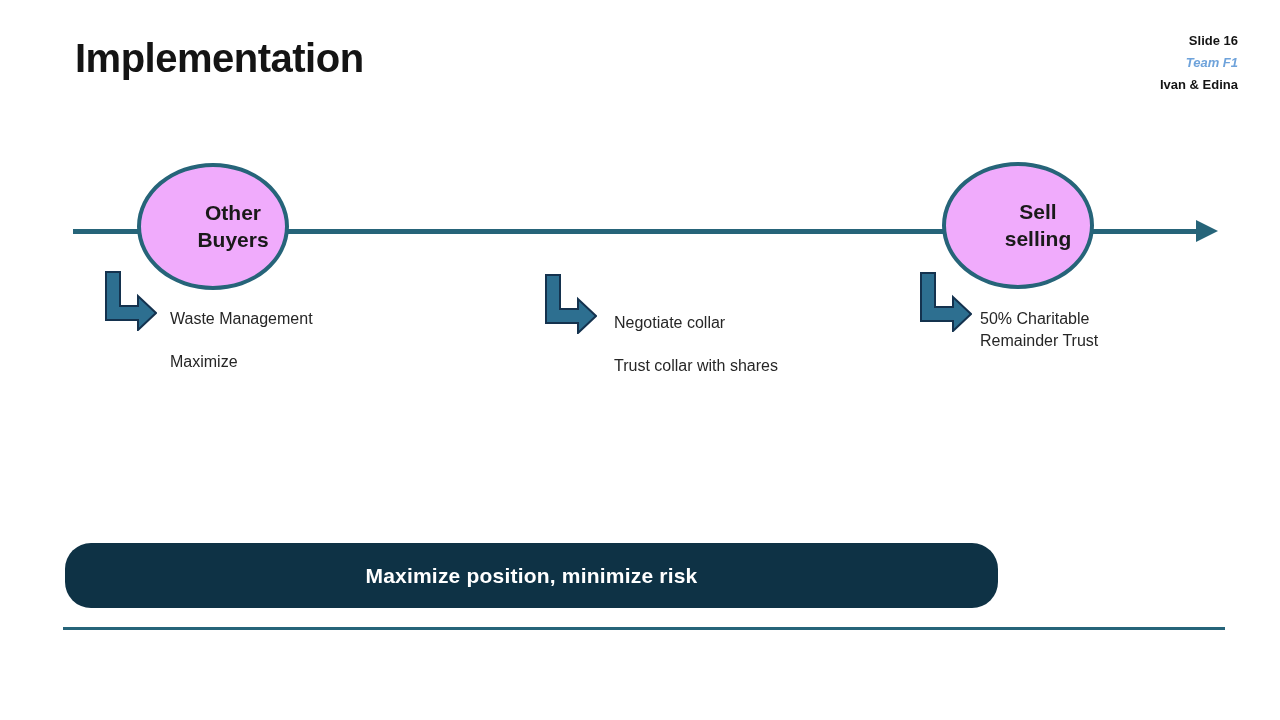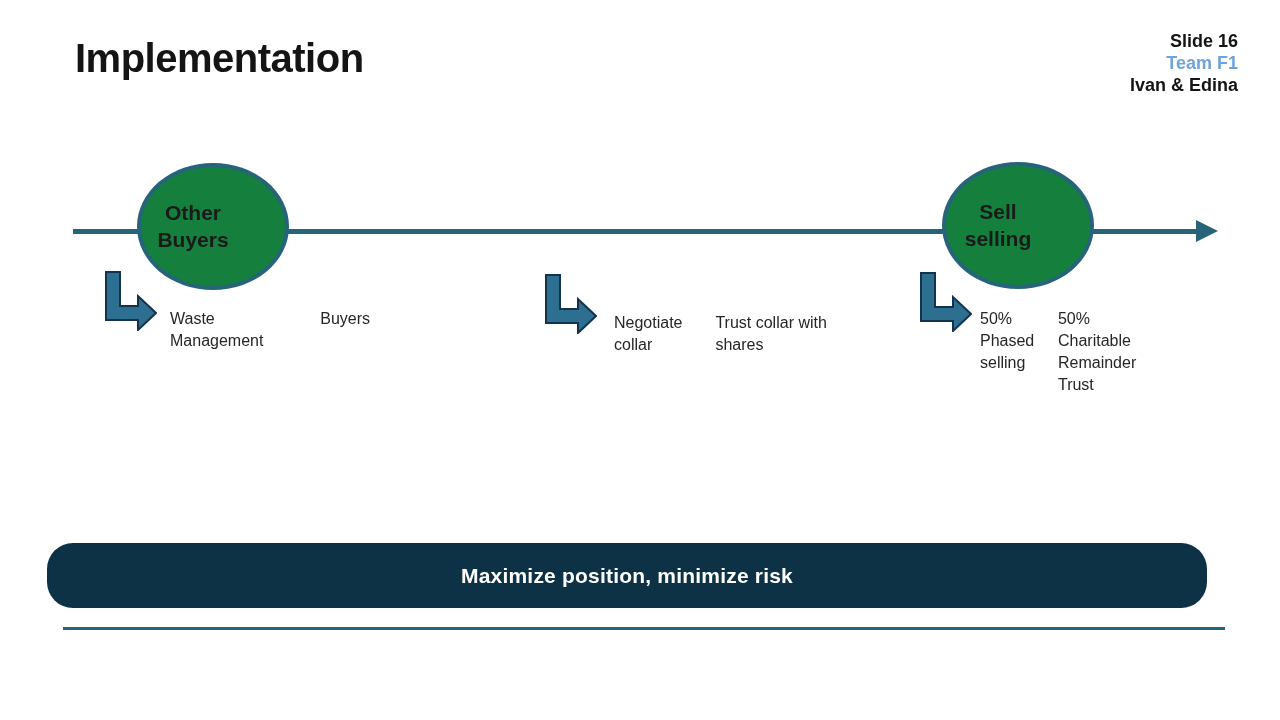--- a/index.html
+++ b/index.html
@@ -22,66 +22,66 @@
   .slide{position:absolute;inset:0;background:#fff;}
 
   
   .title{
     position:absolute;left:75px;top:36px;
     font-size:40px;font-weight:600;color:#141414;
     letter-spacing:-0.5px;
   }
   .meta{
     position:absolute;right:42px;top:30px;
-    text-align:right;font-size:18px;font-weight:600;
+    text-align:right;font-size:13px;font-weight:600;
     line-height:22px;color:#141414;
   }
-  .meta .team{color:var(--team_blue);}
+  .meta .team{color:var(--team_blue);font-style:italic;}
 
   
   .timeline-line{
     position:absolute;left:73px;top:229px;width:1128px;height:5px;
     background:var(--teal);
   }
   .timeline-head{
     position:absolute;left:1196px;top:220px;width:0;height:0;
     border-left:22px solid var(--teal);
     border-top:11px solid transparent;
     border-bottom:11px solid transparent;
   }
   .stage-circle{
     position:absolute;width:152px;height:127px;
-    background:#15803d;border:4px solid var(--teal);border-radius:50%;
-    display:flex;align-items:center;justify-content:flex-start;
+    background:#f0abfc;border:4px solid var(--teal);border-radius:50%;
+    display:flex;align-items:center;justify-content:flex-end;
   }
   .stage-circle .stage-label{
     font-size:21px;font-weight:700;color:var(--text_dark);
     text-align:center;line-height:1.25;max-width:104px;
   }
   .circle-1{left:137px;top:163px;}
   .circle-2{left:564px;top:160px;}
   .circle-3{left:942px;top:162px;}
 
   .elbow{position:absolute;width:52px;height:60px;}
   .elbow-1{left:105px;top:271px;}
   .elbow-2{left:545px;top:274px;}
   .elbow-3{left:920px;top:272px;}
 
   .items{
     position:absolute;
-    display:flex;flex-direction:row;gap:21px;
+    display:flex;flex-direction:column;gap:21px;
     font-size:16px;color:var(--item_text);line-height:22px;
   }
   .items-1{left:170px;top:308px;width:200px;}
   .items-2{left:614px;top:312px;width:220px;}
   .items-3{left:980px;top:308px;width:172px;}
 
   
   .banner{
-    position:absolute;left:47px;top:543px;width:1160px;height:65px;
+    position:absolute;left:65px;top:543px;width:933px;height:65px;
     background:var(--banner_bg);border-radius:26px;
     display:flex;align-items:center;justify-content:center;
   }
   .banner-text{
     color:#ffffff;font-size:21px;font-weight:700;letter-spacing:0.2px;
   }
   .footer-divider{
     position:absolute;left:63px;top:627px;width:1162px;height:3px;
     background:var(--teal);
   }
@@ -113,28 +113,27 @@
   </svg>
   <svg class="elbow elbow-2" viewBox="0 0 52 60">
     <polygon points="1,1 15,1 15,35 33,35 33,25 51,42 33,59 33,49 1,49" style="fill:var(--arrow_fill);stroke:var(--arrow_stroke);stroke-width:2;stroke-linejoin:miter"></polygon>
   </svg>
   <svg class="elbow elbow-3" viewBox="0 0 52 60">
     <polygon points="1,1 15,1 15,35 33,35 33,25 51,42 33,59 33,49 1,49" style="fill:var(--arrow_fill);stroke:var(--arrow_stroke);stroke-width:2;stroke-linejoin:miter"></polygon>
   </svg>
 
   <div class="items items-1">
     <div>Waste Management</div>
-    <div>Buyers</div>
+    <div>Maximize</div>
   </div>
   <div class="items items-2">
     <div>Negotiate collar</div>
     <div>Trust collar with shares</div>
   </div>
   <div class="items items-3">
-    <div>50% Phased selling</div>
     <div>50% Charitable Remainder Trust</div>
   </div>
 
   <div class="banner">
     <span class="banner-text">Maximize position, minimize risk</span>
   </div>
 
   <div class="footer-divider"></div>
 
 </div>

